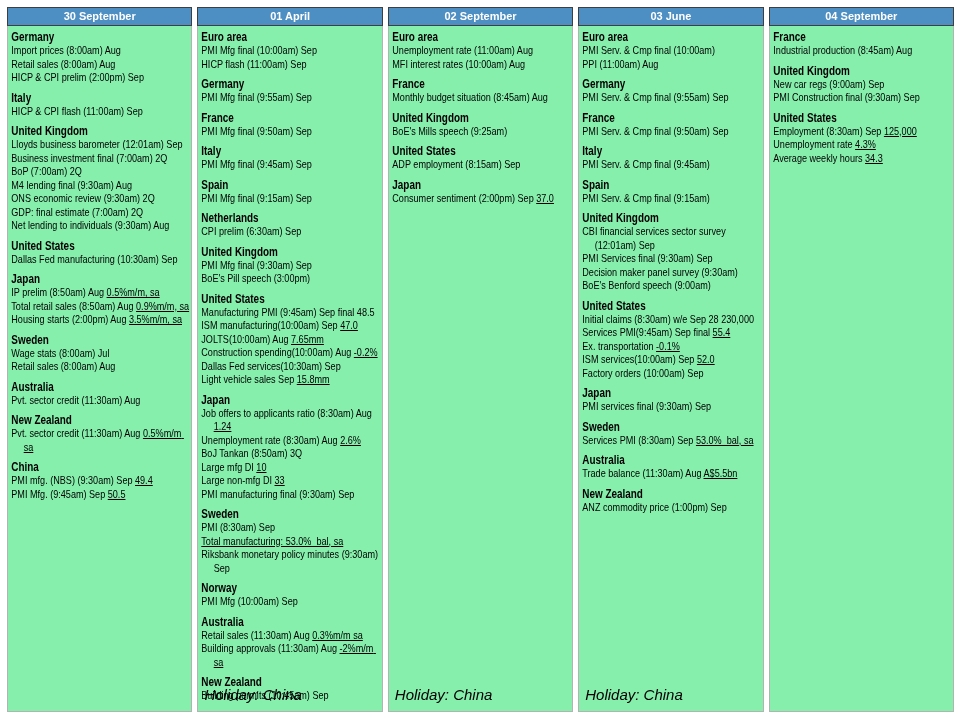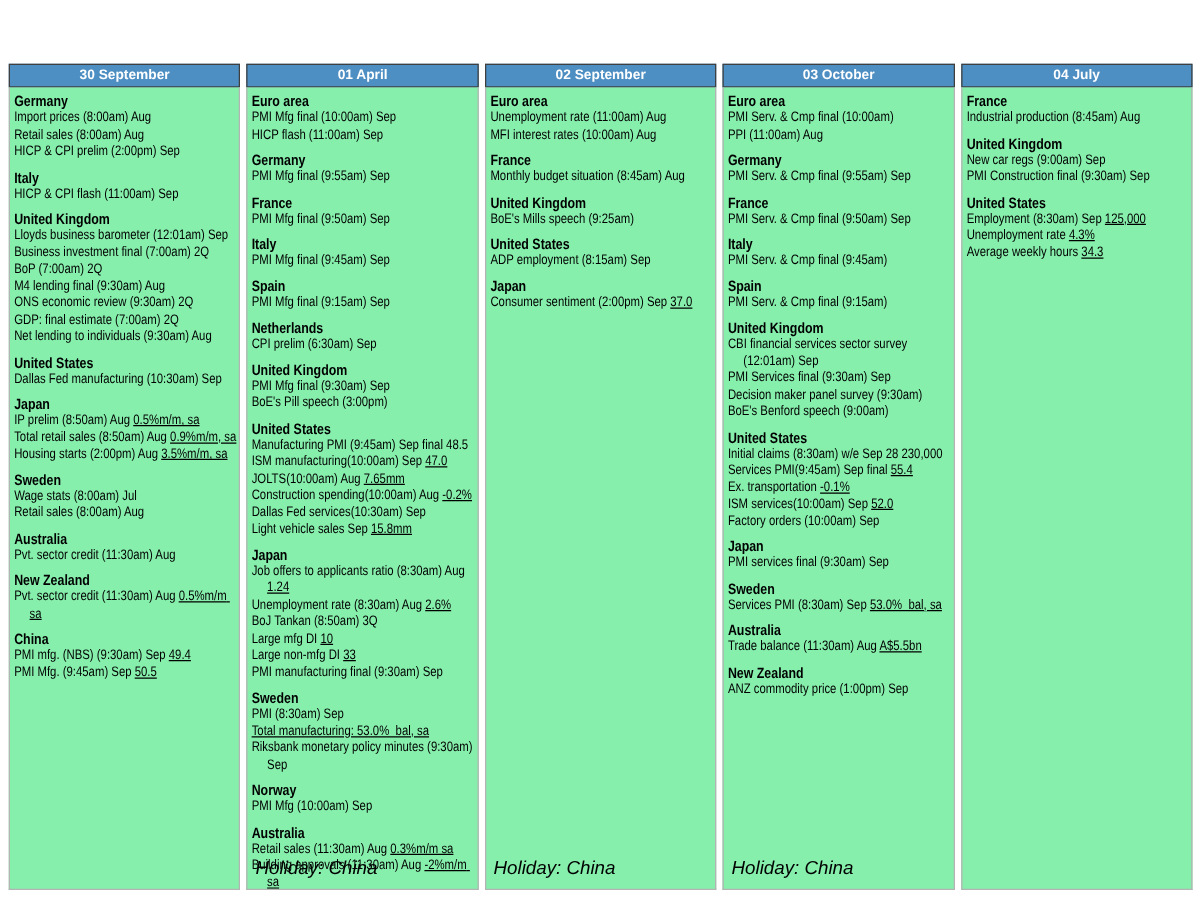--- a/index.html
+++ b/index.html
@@ -25,21 +25,20 @@
     min-width: 0;
   }
   .day-header {
     background: #4d8ec3;
     border: 1px solid #3f3f3f;
     color: #ffffff;
     font-size: 11px;
     font-weight: bold;
     text-align: center;
     padding: 2px 0 3px 0;
-    margin-top: 44px;
   }
   .day-body {
     flex: 1;
     position: relative;
     border: 1px solid #b3b3b3;
     border-top: none;
     background: #86efac;
     overflow: hidden;
   }
   .day-body-inner {
@@ -230,21 +229,21 @@
             </div>
             <div class="section">
               <div class="country">Japan</div>
               <div class="event">Consumer sentiment (2:00pm) Sep <span class="val">37.0</span></div>
             </div>
           </div>
           <div class="holiday">Holiday: China</div>
         </div>
       </div>
       <div class="day-col">
-        <div class="day-header">03 October</div>
+        <div class="day-header">03 June</div>
         <div class="day-body">
           <div class="day-body-inner">
             <div class="section">
               <div class="country">Euro area</div>
               <div class="event">PMI Serv. &amp; Cmp final (10:00am)</div>
               <div class="event">PPI (11:00am) Aug</div>
             </div>
             <div class="section">
               <div class="country">Germany</div>
               <div class="event">PMI Serv. &amp; Cmp final (9:55am) Sep</div>
@@ -290,21 +289,21 @@
             </div>
             <div class="section">
               <div class="country">New Zealand</div>
               <div class="event">ANZ commodity price (1:00pm) Sep</div>
             </div>
           </div>
           <div class="holiday">Holiday: China</div>
         </div>
       </div>
       <div class="day-col">
-        <div class="day-header">04 July</div>
+        <div class="day-header">04 September</div>
         <div class="day-body">
           <div class="day-body-inner">
             <div class="section">
               <div class="country">France</div>
               <div class="event">Industrial production (8:45am) Aug</div>
             </div>
             <div class="section">
               <div class="country">United Kingdom</div>
               <div class="event">New car regs (9:00am) Sep</div>
               <div class="event">PMI Construction final (9:30am) Sep</div>

